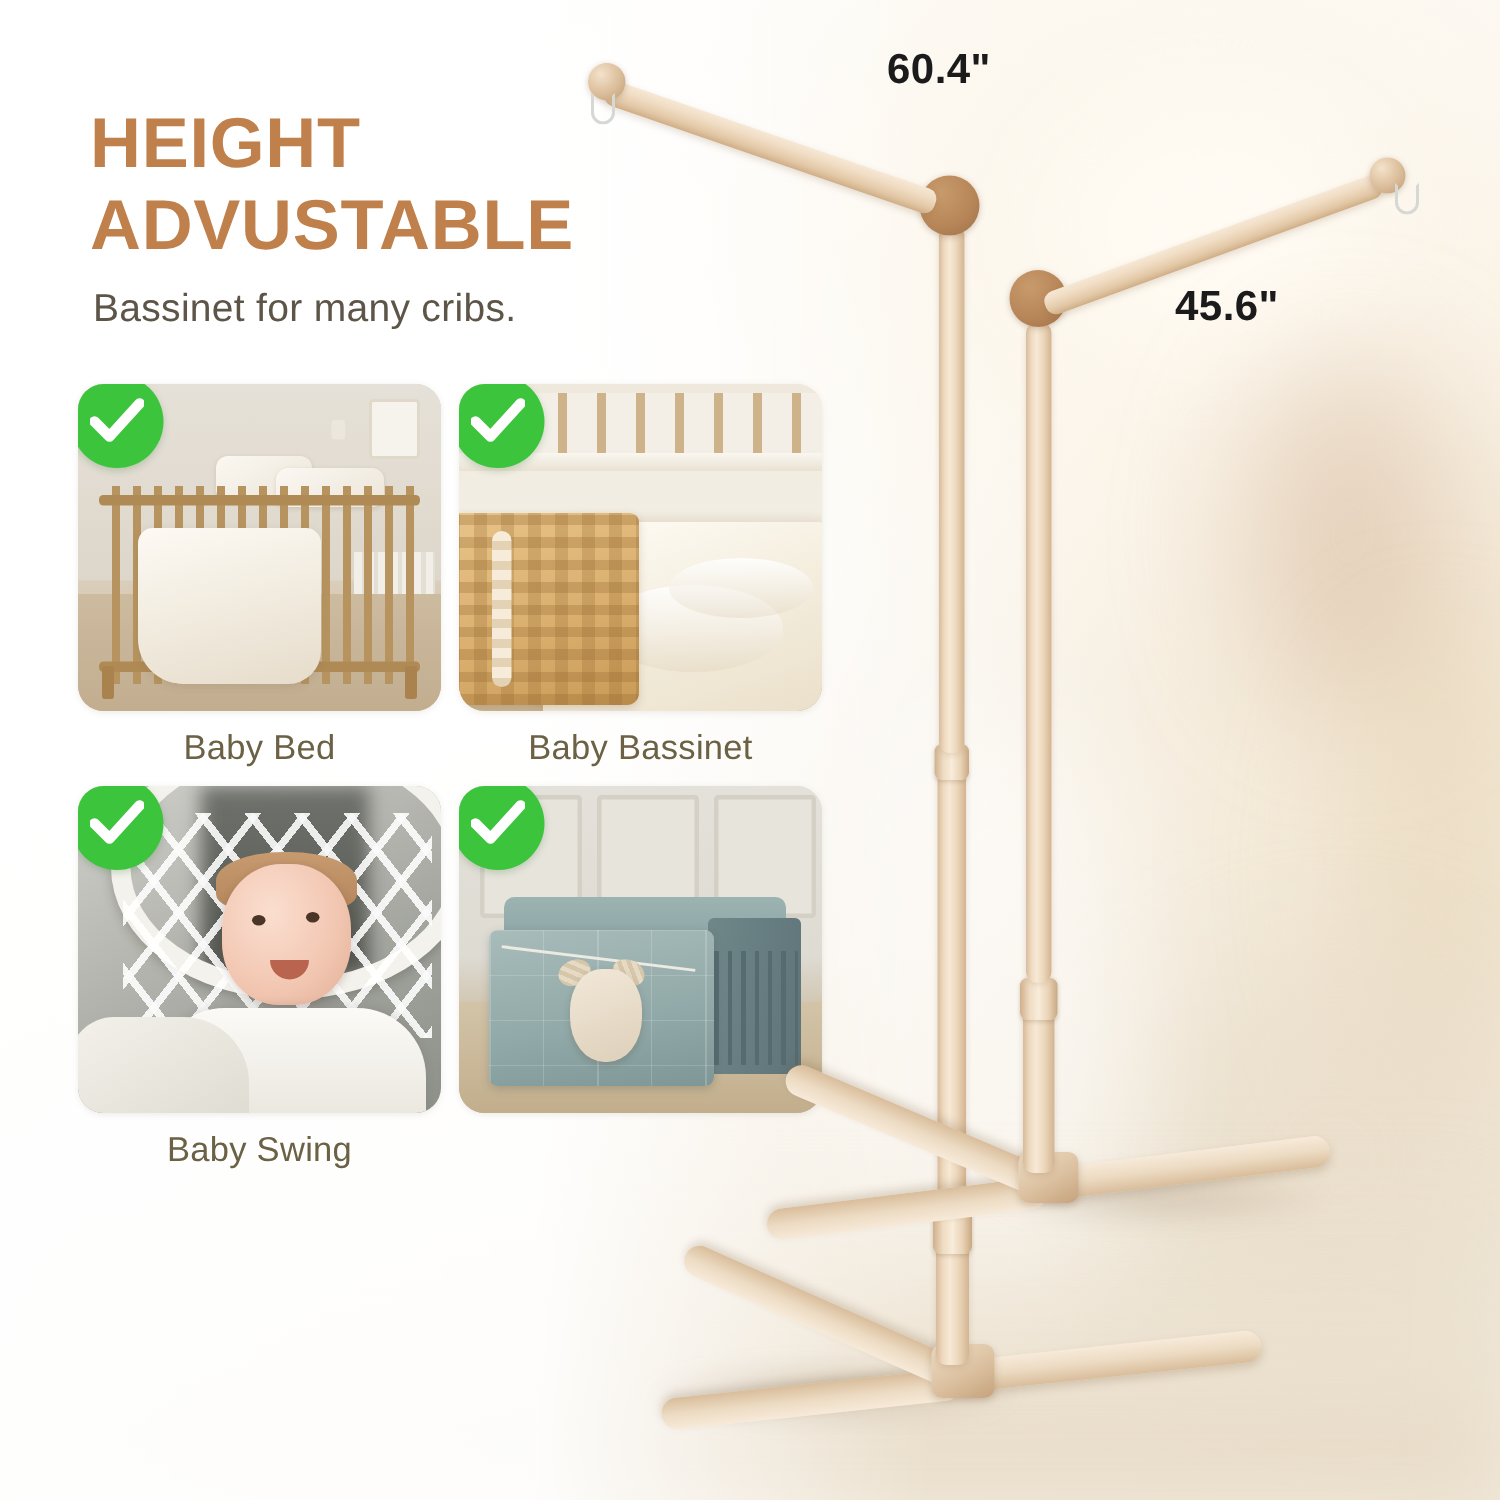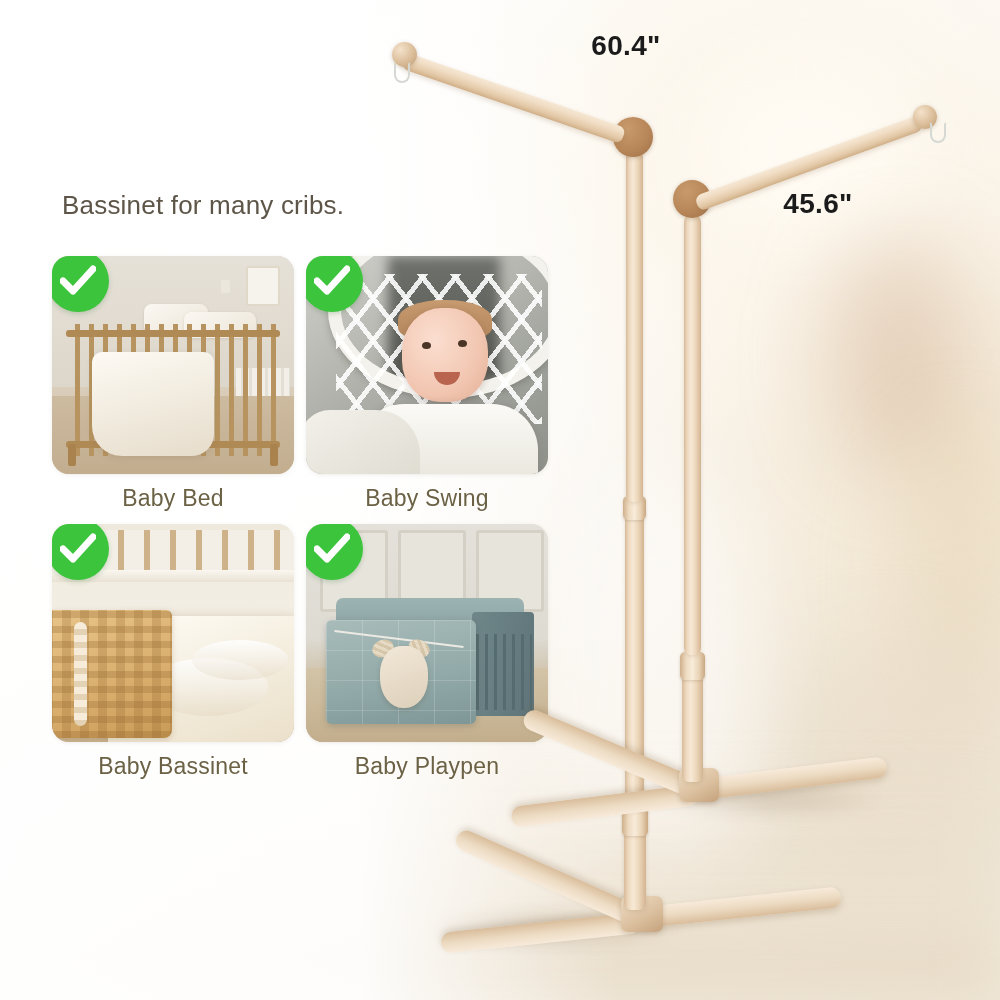--- a/index.html
+++ b/index.html
@@ -328,20 +328,22 @@
 
   <div class="bg-base"></div>
   <div class="bg-blob blob-c"></div>
   <div class="bg-blob blob-a"></div>
   <div class="bg-blob blob-b"></div>
   <div class="bg-blob blob-d"></div>
   <div class="bg-blob blob-e"></div>
   <div class="bg-floor"></div>
   <div class="bg-wash-left"></div>
 
+  <div class="headline">HEIGHT
+ADVUSTABLE</div>
   <div class="subhead">Bassinet for many cribs.</div>
 
   <div class="grid">
 
     <div class="card">
       <div class="card-photo">
         <div class="p1">
           <div class="p1-wall"></div>
           <div class="p1-win"></div>
           <div class="p1-sw"></div>
@@ -362,60 +364,60 @@
           <svg width="36" height="32" viewBox="0 0 36 32" aria-hidden="true">
             <path d="M3 16 L13 26 L33 4" fill="none" stroke="#ffffff" stroke-width="7" stroke-linecap="round" stroke-linejoin="round"></path>
           </svg>
         </div>
       </div>
       <div class="card-label">Baby Bed</div>
     </div>
 
     <div class="card">
       <div class="card-photo">
+        <div class="p3">
+          <div class="p3-fence"></div>
+          <div class="p3-ledge"></div>
+          <div class="p3-floor"></div>
+          <div class="p3-blanket"></div>
+          <div class="p3-fold" style="left:96px;bottom:26px;width:120px;height:58px;"></div>
+          <div class="p3-fold" style="left:140px;bottom:62px;width:96px;height:40px;"></div>
+          <div class="p3-basket"></div>
+          <div class="p3-braid"></div>
+        </div>
+        <div class="check">
+          <svg width="36" height="32" viewBox="0 0 36 32" aria-hidden="true">
+            <path d="M3 16 L13 26 L33 4" fill="none" stroke="#ffffff" stroke-width="7" stroke-linecap="round" stroke-linejoin="round"></path>
+          </svg>
+        </div>
+      </div>
+      <div class="card-label">Baby Bassinet</div>
+    </div>
+
+    <div class="card">
+      <div class="card-photo">
         <div class="p2">
           <div class="p2-dark"></div>
           <div class="p2-hoop"></div>
           <div class="p2-net"></div>
           <div class="p2-hair"></div>
           <div class="p2-head"></div>
           <div class="p2-eye" style="left:116px;top:86px;"></div>
           <div class="p2-eye" style="left:152px;top:84px;"></div>
           <div class="p2-mouth"></div>
           <div class="p2-body"></div>
           <div class="p2-blank"></div>
         </div>
         <div class="check">
           <svg width="36" height="32" viewBox="0 0 36 32" aria-hidden="true">
             <path d="M3 16 L13 26 L33 4" fill="none" stroke="#ffffff" stroke-width="7" stroke-linecap="round" stroke-linejoin="round"></path>
           </svg>
         </div>
       </div>
       <div class="card-label">Baby Swing</div>
-    </div>
-
-    <div class="card">
-      <div class="card-photo">
-        <div class="p3">
-          <div class="p3-fence"></div>
-          <div class="p3-ledge"></div>
-          <div class="p3-floor"></div>
-          <div class="p3-blanket"></div>
-          <div class="p3-fold" style="left:96px;bottom:26px;width:120px;height:58px;"></div>
-          <div class="p3-fold" style="left:140px;bottom:62px;width:96px;height:40px;"></div>
-          <div class="p3-basket"></div>
-          <div class="p3-braid"></div>
-        </div>
-        <div class="check">
-          <svg width="36" height="32" viewBox="0 0 36 32" aria-hidden="true">
-            <path d="M3 16 L13 26 L33 4" fill="none" stroke="#ffffff" stroke-width="7" stroke-linecap="round" stroke-linejoin="round"></path>
-          </svg>
-        </div>
-      </div>
-      <div class="card-label">Baby Bassinet</div>
     </div>
 
     <div class="card">
       <div class="card-photo">
         <div class="p4">
           <div class="p4-panel" style="left:14px;"></div>
           <div class="p4-panel" style="left:92px;"></div>
           <div class="p4-panel" style="left:170px;"></div>
           <div class="p4-rug"></div>
           <div class="p4-pen">
@@ -428,21 +430,20 @@
             <div class="p4-ear" style="left:82px;transform:rotate(24deg);"></div>
             <div class="p4-bunny"></div>
           </div>
         </div>
         <div class="check">
           <svg width="36" height="32" viewBox="0 0 36 32" aria-hidden="true">
             <path d="M3 16 L13 26 L33 4" fill="none" stroke="#ffffff" stroke-width="7" stroke-linecap="round" stroke-linejoin="round"></path>
           </svg>
         </div>
       </div>
-      <div class="card-label">Baby Playpen</div>
     </div>
 
   </div>
 
   <div class="stand" style="left:0;top:0;width:1000px;height:1000px;">
 
     <div class="shadow-pool" style="left:430px;top:905px;width:250px;height:48px;"></div>
 
     <div class="foot-arm" style="left:634px;top:908px;width:208px;transform:rotate(-6deg);"></div>
     <div class="foot-arm" style="left:640px;top:912px;width:200px;transform:rotate(174deg);"></div>

